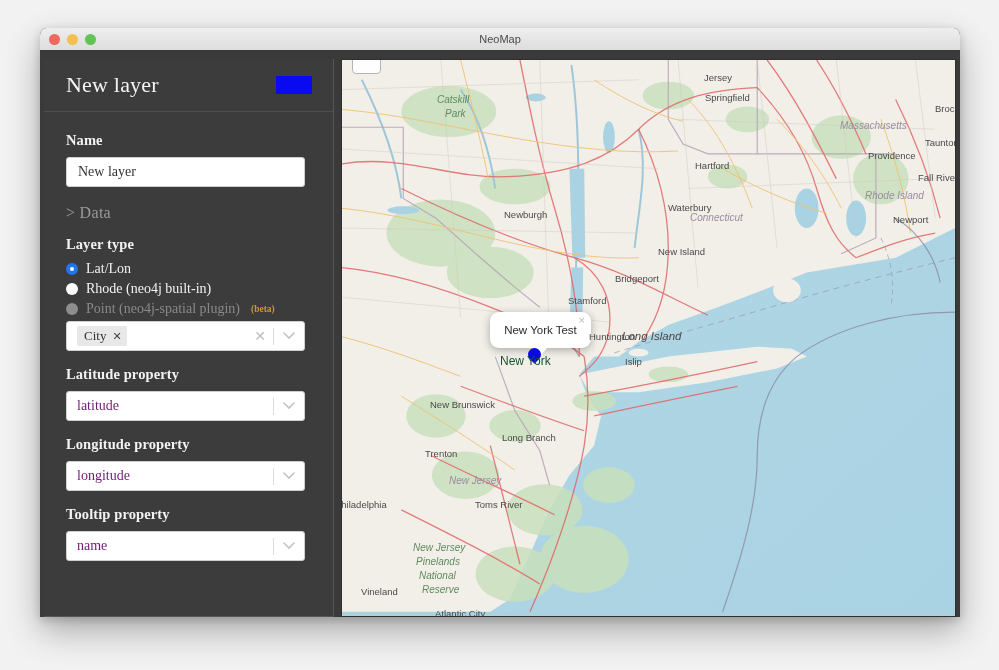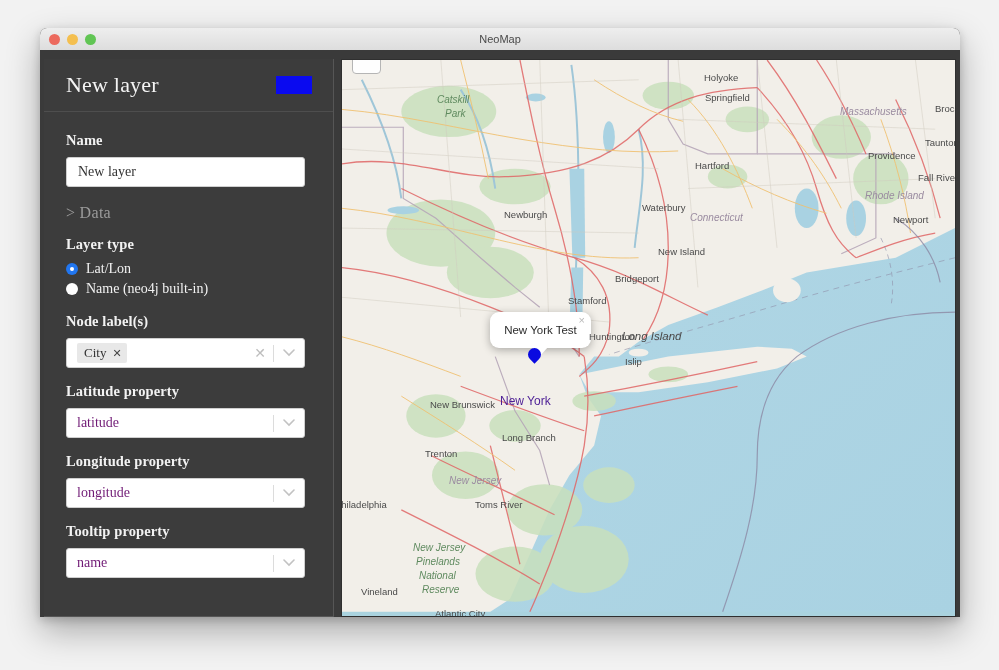--- a/index.html
+++ b/index.html
@@ -184,21 +184,21 @@
     background: #0a0ae0;
   }
   .map-label {
     position: absolute;
     font-family: "Liberation Sans", sans-serif;
     color: #5a5a5a;
     white-space: nowrap;
     pointer-events: none;
   }
   .map-label.city  { font-size: 9.5px; color: #4a4a4a; }
-  .map-label.big   { font-size: 12px; color: #4c1d95; margin-top: 40px; }
+  .map-label.big   { font-size: 12px; color: #14532d; }
   .map-label.state { font-size: 10px; font-style: italic; color: #9a8ba0; }
   .map-label.park  { font-size: 10px; font-style: italic; color: #5f8a5f; }
   .map-label.region{ font-size: 11.5px; font-style: italic; color: #4a4a4a; }
 </style>
 </head>
 <body>
 
 <div id="app-window">
 
   <div id="titlebar">
@@ -228,26 +228,30 @@
 
         <div class="field-label">Layer type</div>
 
         <div class="radio-row">
           <span class="radio checked"></span>
           <span class="radio-label">Lat/Lon</span>
         </div>
 
         <div class="radio-row">
           <span class="radio"></span>
-          <span class="radio-label">Name (neo4j built-in)</span>
-        </div>
-
-
-
-        <div class="field-label group-gap">Node label(s)</div>
+          <span class="radio-label">Rhode (neo4j built-in)</span>
+        </div>
+
+        <div class="radio-row">
+          <span class="radio disabled"></span>
+          <span class="radio-label disabled">Point (neo4j-spatial plugin)</span>
+          <span class="beta-badge">(beta)</span>
+        </div>
+
+
         <div class="select-box">
           <div class="select-value">
             <span class="chip">
               <span>City</span>
               <span class="chip-x">✕</span>
             </span>
           </div>
           <span class="clear-x">✕</span>
           <span class="divider-v"></span>
           <span class="caret">
@@ -430,32 +434,32 @@
       <div id="map-popup">
         <span id="map-popup-text">New York Test</span>
         <span id="map-popup-close">×</span>
       </div>
 
       <div id="map-marker"></div>
 
       <div id="map-labels">
           <div class="map-label park" style="left: 95px; top: 34px;">Catskill</div>
           <div class="map-label park" style="left: 103px; top: 48px;">Park</div>
-          <div class="map-label city" style="left: 362px; top: 12px;">Holyoke</div>
+          <div class="map-label city" style="left: 362px; top: 12px;">Jersey</div>
           <div class="map-label city" style="left: 363px; top: 32px;">Springfield</div>
-          <div class="map-label state" style="left: 498px; top: 46px;">Massachusetts</div>
+          <div class="map-label state" style="left: 498px; top: 60px;">Massachusetts</div>
           <div class="map-label city" style="left: 593px; top: 43px;">Brockton</div>
           <div class="map-label city" style="left: 583px; top: 77px;">Taunton</div>
           <div class="map-label city" style="left: 526px; top: 90px;">Providence</div>
           <div class="map-label city" style="left: 353px; top: 100px;">Hartford</div>
           <div class="map-label city" style="left: 576px; top: 112px;">Fall River</div>
           <div class="map-label state" style="left: 523px; top: 130px;">Rhode Island</div>
           <div class="map-label city" style="left: 551px; top: 154px;">Newport</div>
           <div class="map-label city" style="left: 162px; top: 149px;">Newburgh</div>
-          <div class="map-label city" style="left: 300px; top: 142px;">Waterbury</div>
+          <div class="map-label city" style="left: 300px; top: 142px; padding-left: 26px;">Waterbury</div>
           <div class="map-label state" style="left: 348px; top: 152px;">Connecticut</div>
           <div class="map-label city" style="left: 316px; top: 186px;">New Island</div>
           <div class="map-label city" style="left: 273px; top: 213px;">Bridgeport</div>
           <div class="map-label city" style="left: 226px; top: 235px;">Stamford</div>
           <div class="map-label city" style="left: 247px; top: 271px;">Huntington</div>
           <div class="map-label region" style="left: 280px; top: 270px;">Long Island</div>
           <div class="map-label city" style="left: 283px; top: 296px;">Islip</div>
           <div class="map-label big" style="left: 158px; top: 294px;">New York</div>
           <div class="map-label city" style="left: 88px; top: 339px;">New Brunswick</div>
           <div class="map-label city" style="left: 160px; top: 372px;">Long Branch</div>

